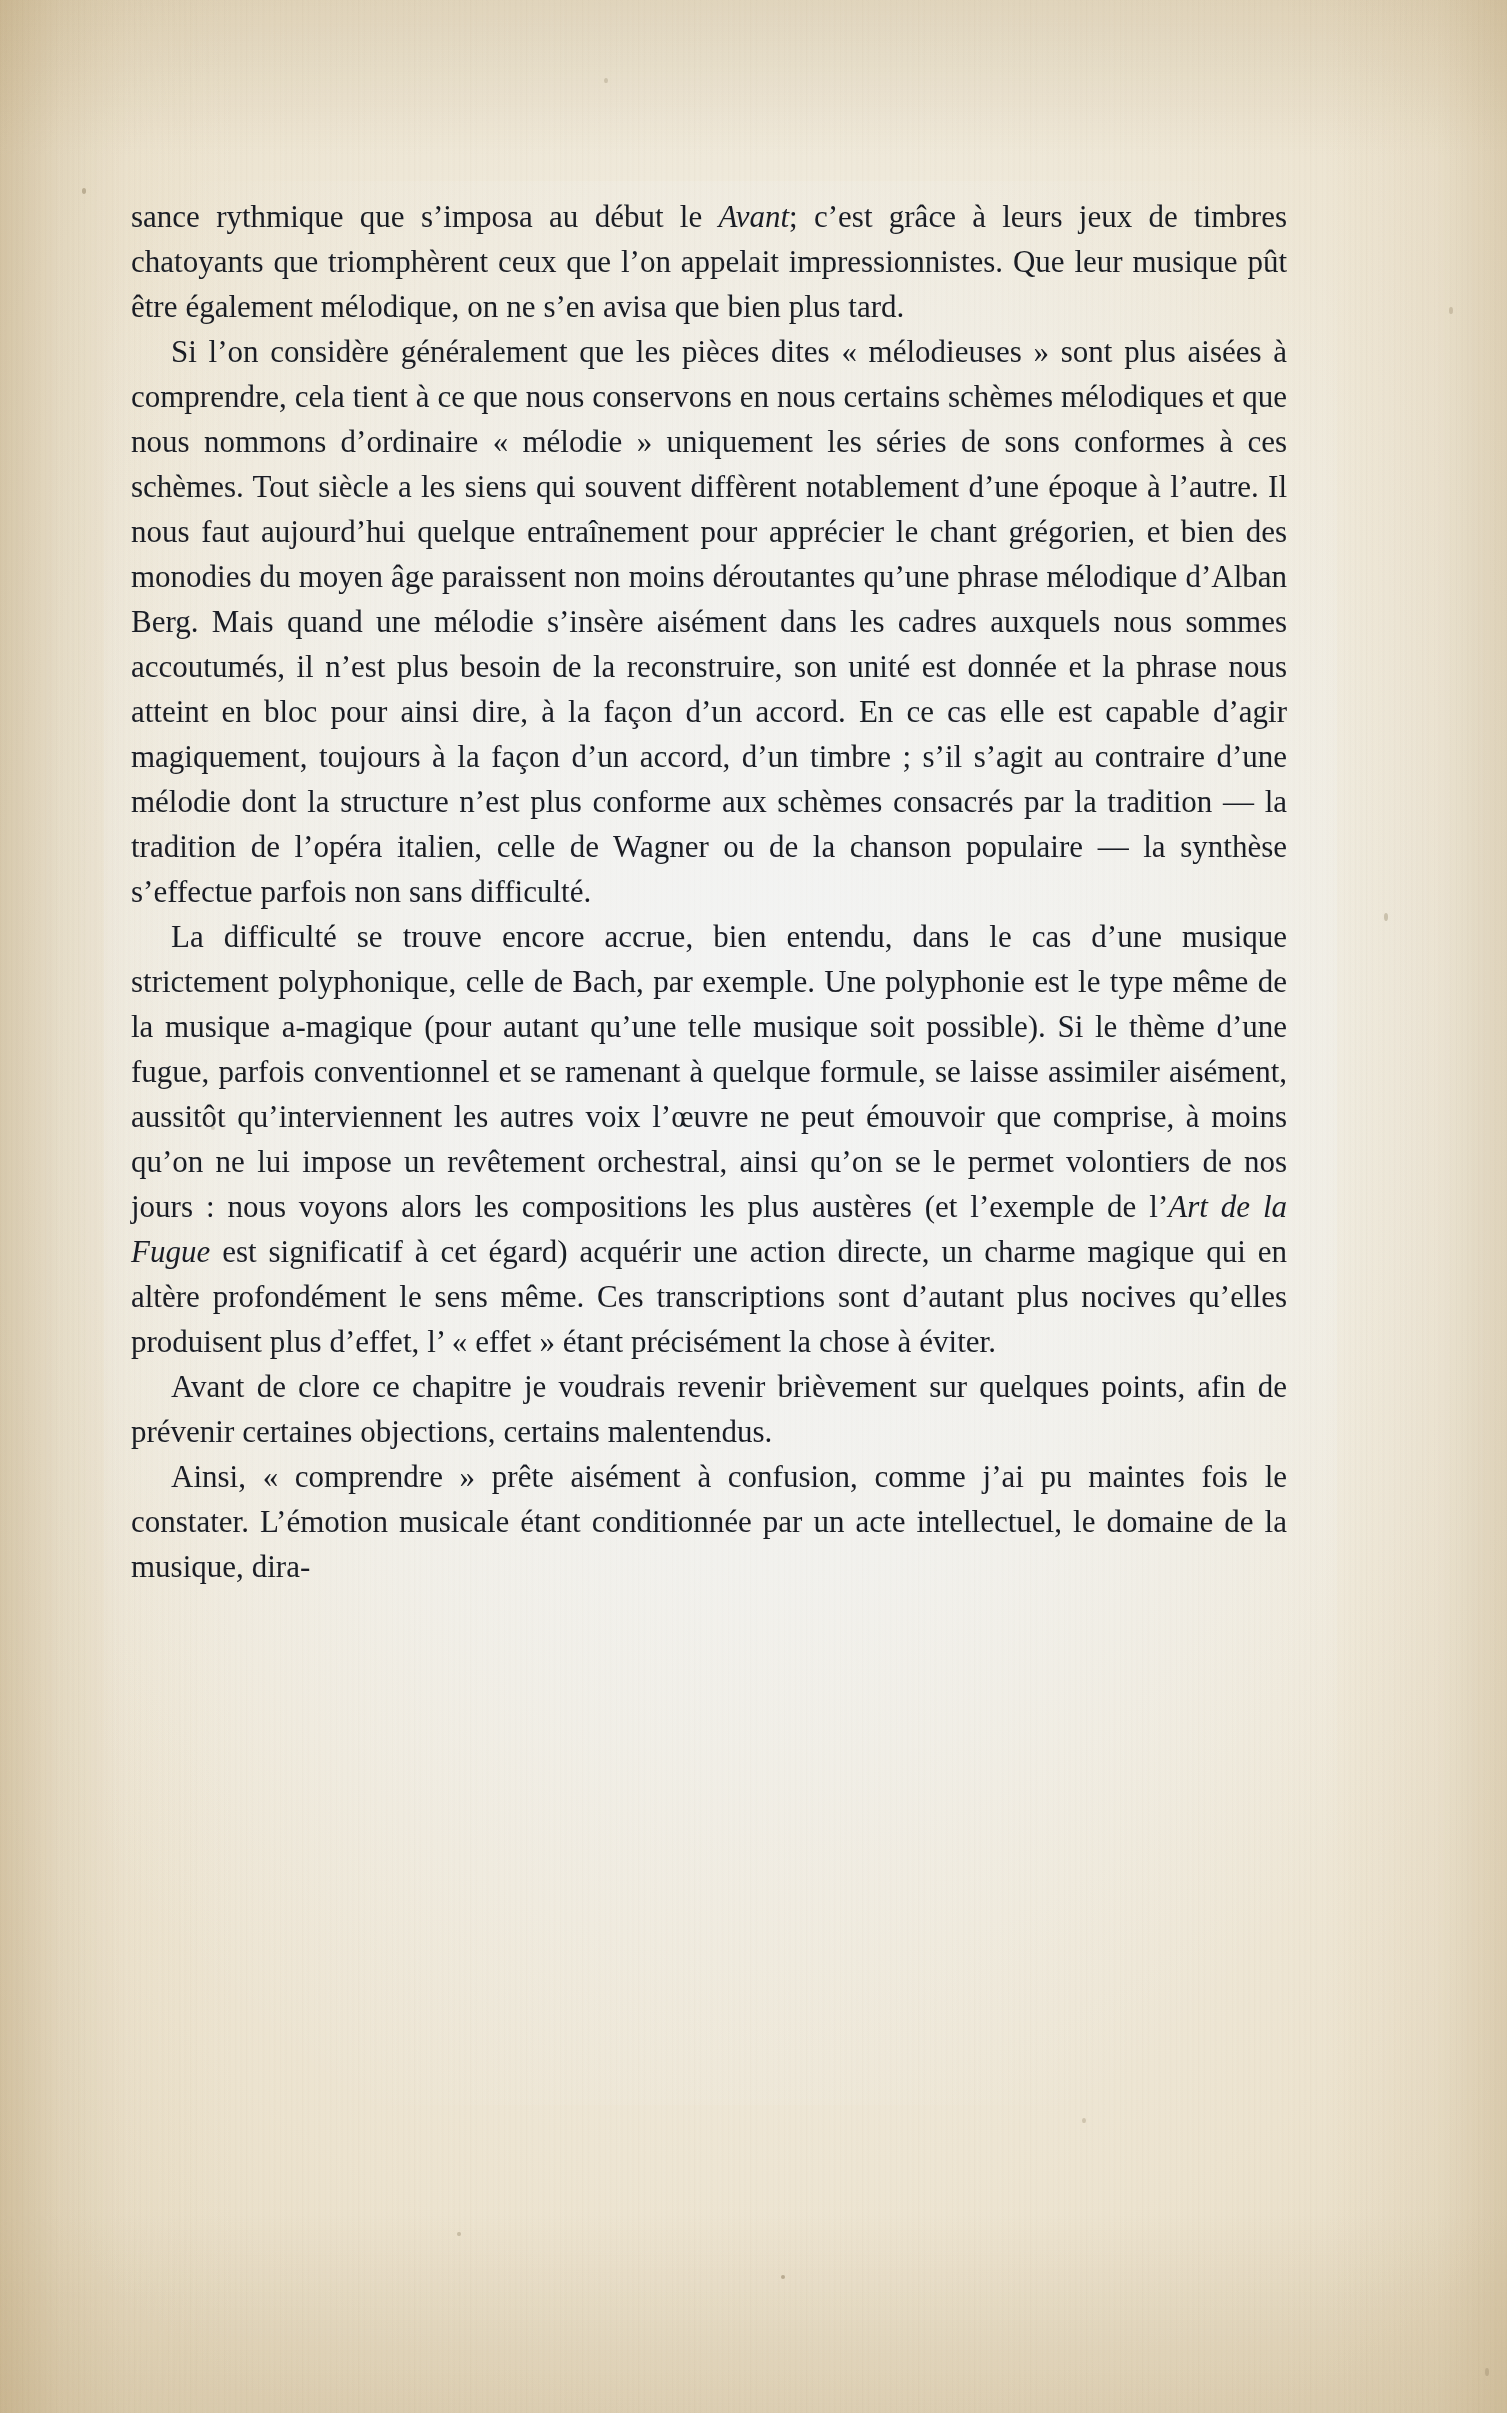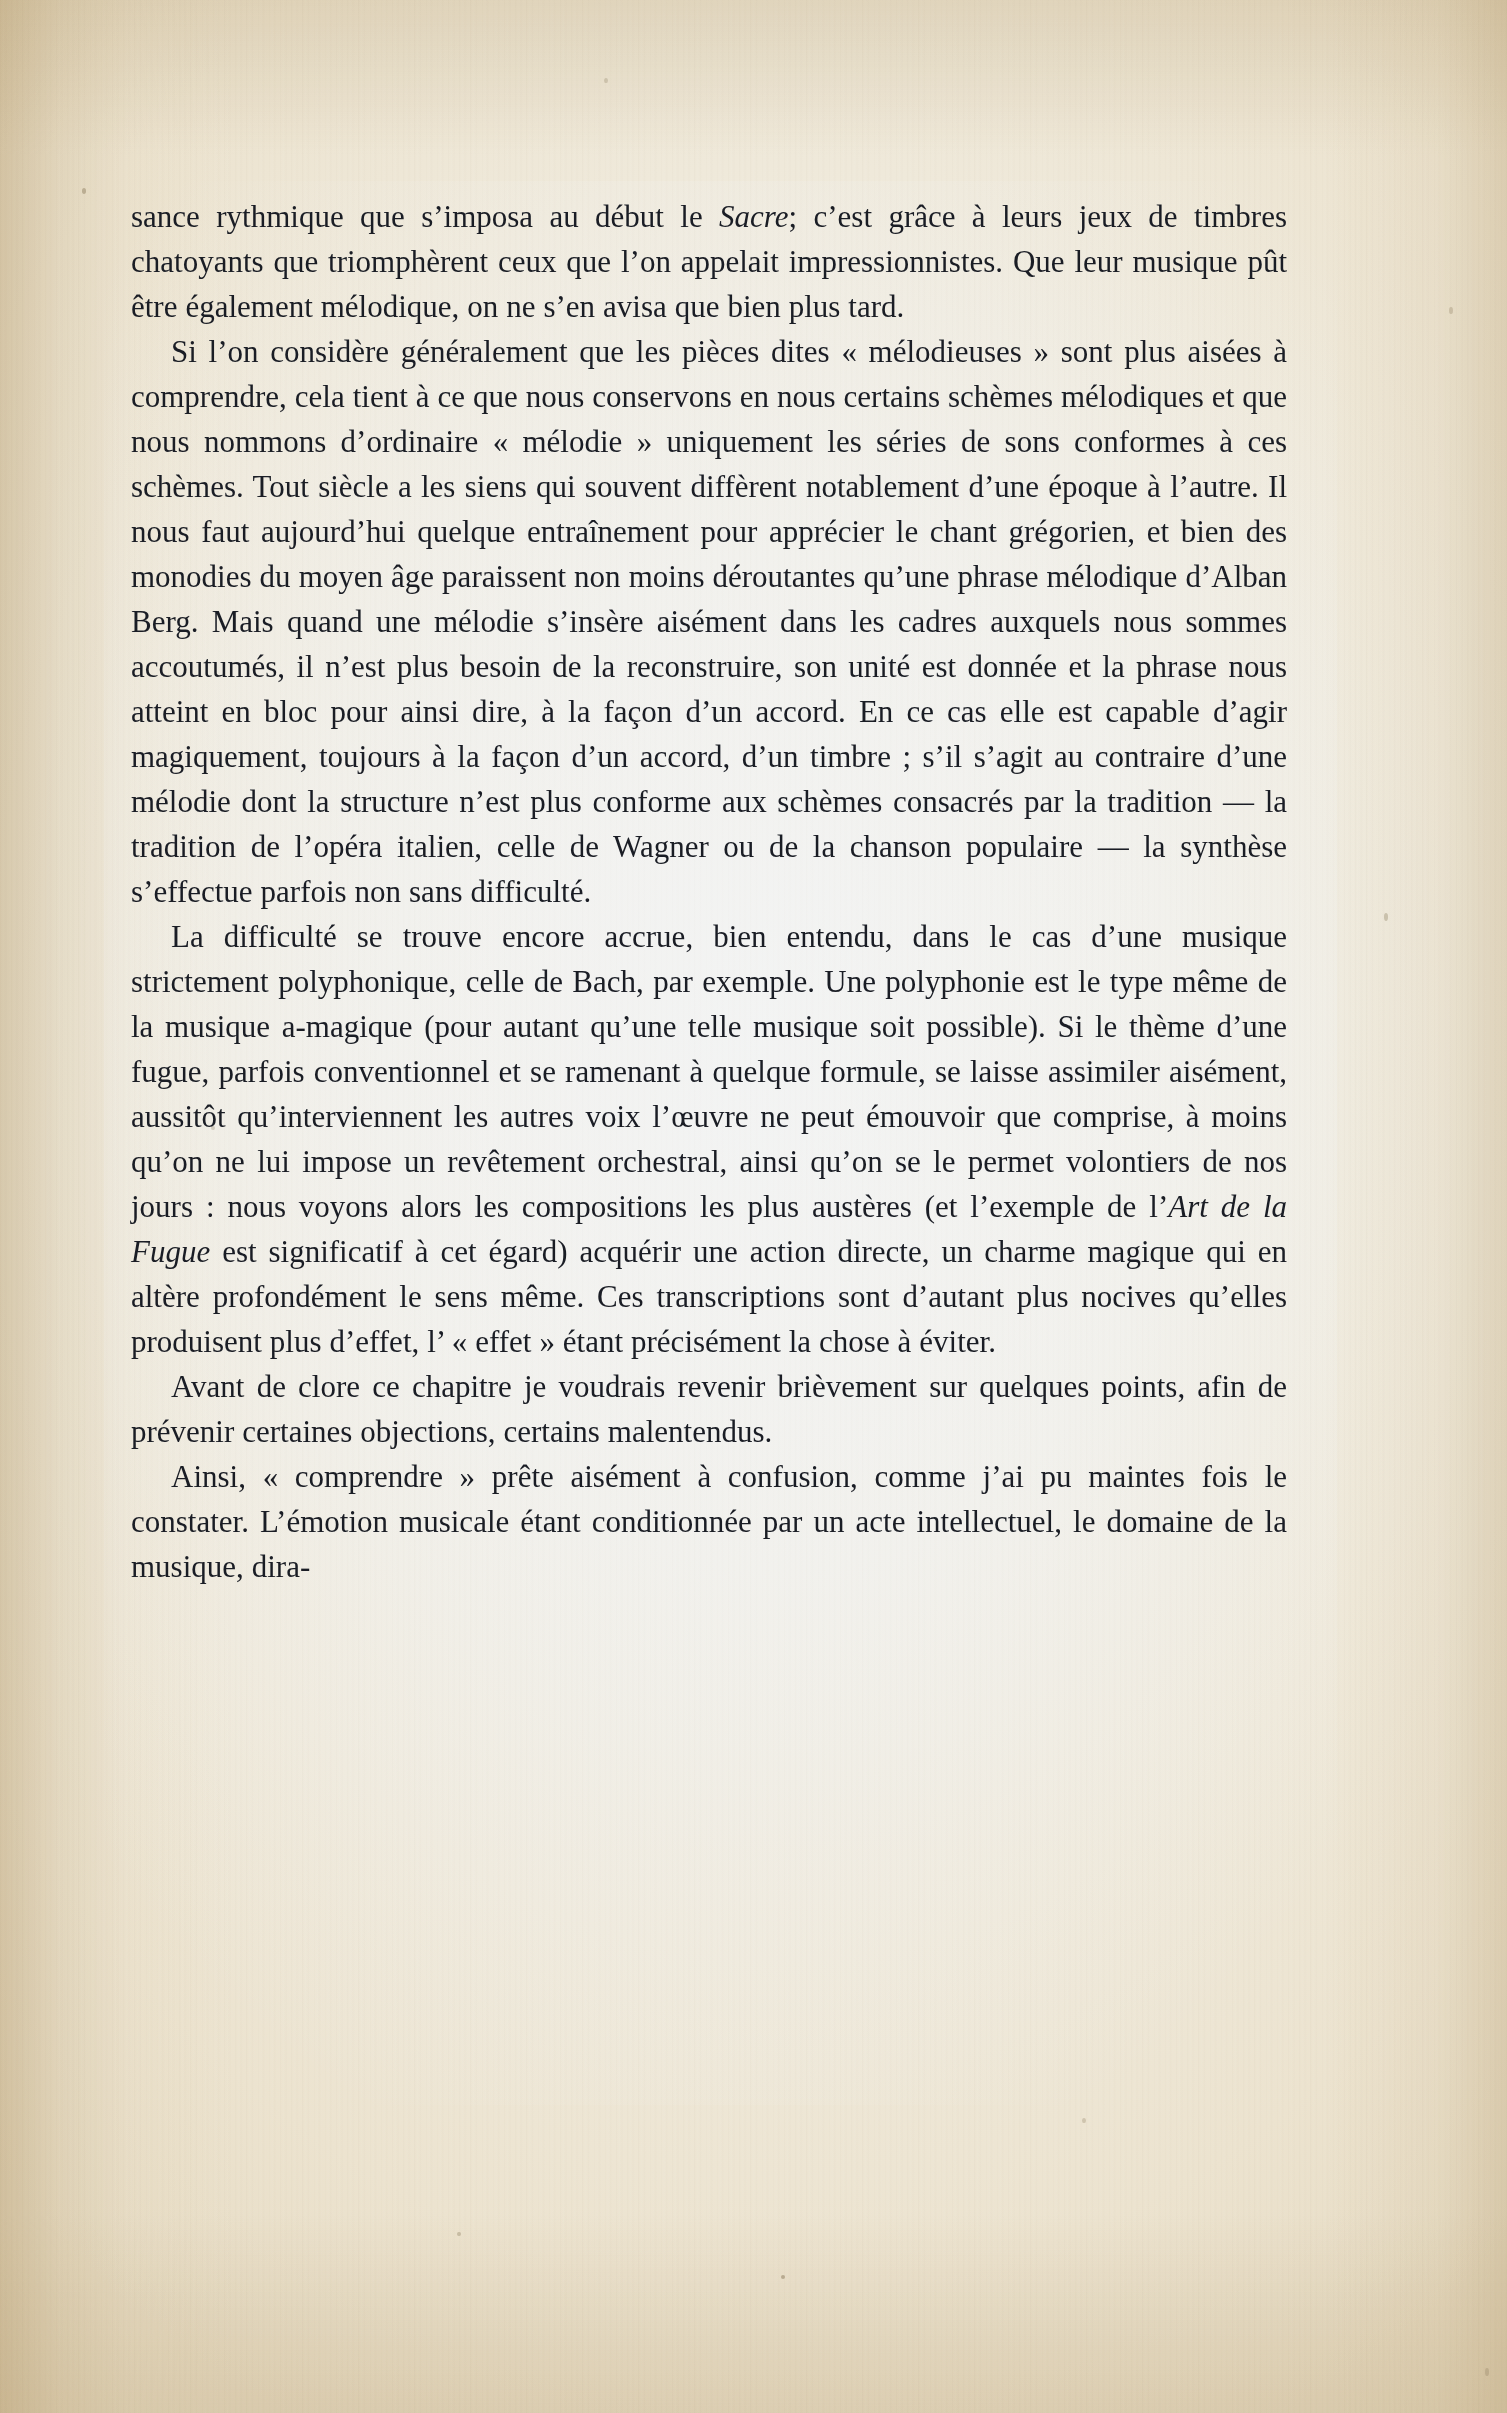--- a/index.html
+++ b/index.html
@@ -161,21 +161,21 @@
   <div class="speck" style="left:1082px;top:2118px; width:3.5px;  height:5.2px;  opacity:.3;"></div>
   <div class="speck" style="left:457px; top:2232px; width:3.5px;  height:4.3px;  opacity:.35;"></div>
   <div class="speck" style="left:1485px;top:2368px; width:3.5px;  height:7.8px;  opacity:.3;"></div>
   <div class="speck" style="left:604px;  top:78px;  width:3.5px;  height:5.2px;  opacity:.28;"></div>
   <div class="speck" style="left:211px; top:1126px; width:3.5px;  height:4.3px;  opacity:.28;"></div>
   <div class="speck" style="left:966px;top:1026px; width:3.5px;  height:4.3px;  opacity:.3;"></div>
 
   <div id="content">
 
 
-    <p class="para">sance rythmique que s’imposa au début le <span class="it">Sacre</span><span>; c’est grâce à leurs jeux de timbres chatoyants que triomphèrent ceux que l’on appelait impressionnistes. Que leur musique pût être également mélodique, on ne s’en avisa que bien plus tard.</span></p>
+    <p class="para">sance rythmique que s’imposa au début le <span class="it">Avant</span><span>; c’est grâce à leurs jeux de timbres chatoyants que triomphèrent ceux que l’on appelait impressionnistes. Que leur musique pût être également mélodique, on ne s’en avisa que bien plus tard.</span></p>
 
     <p class="para indent">Si l’on considère généralement que les pièces dites « mélodieuses » sont plus aisées à comprendre, cela tient à ce que nous conservons en nous certains schèmes mélodiques et que nous nommons d’ordinaire « mélodie » uniquement les séries de sons conformes à ces schèmes. Tout siècle a les siens qui souvent diffèrent notablement d’une époque à l’autre. Il nous faut aujourd’hui quelque entraînement pour apprécier le chant grégorien, et bien des monodies du moyen âge paraissent non moins déroutantes qu’une phrase mélodique d’Alban Berg. Mais quand une mélodie s’insère aisément dans les cadres auxquels nous sommes accoutumés, il n’est plus besoin de la reconstruire, son unité est donnée et la phrase nous atteint en bloc pour ainsi dire, à la façon d’un accord. En ce cas elle est capable d’agir magiquement, toujours à la façon d’un accord, d’un timbre ; s’il s’agit au contraire d’une mélodie dont la structure n’est plus conforme aux schèmes consacrés par la tradition — la tradition de l’opéra italien, celle de Wagner ou de la chanson populaire — la synthèse s’effectue parfois non sans difficulté.</p>
 
     <p class="para indent"><span>La difficulté se trouve encore accrue, bien entendu, dans le cas d’une musique strictement polyphonique, celle de Bach, par exemple. Une polyphonie est le type même de la musique a-magique (pour autant qu’une telle musique soit possible). Si le thème d’une fugue, parfois conventionnel et se ramenant à quelque formule, se laisse assimiler aisément, aussitôt qu’interviennent les autres voix l’œuvre ne peut émouvoir que comprise, à moins qu’on ne lui impose un revêtement orchestral, ainsi qu’on se le permet volontiers de nos jours : nous voyons alors les compositions les plus austères (et l’exemple de l’</span><span class="it">Art de la Fugue</span><span> est significatif à cet égard) acquérir une action directe, un charme magique qui en altère profondément le sens même. Ces transcriptions sont d’autant plus nocives qu’elles produisent plus d’effet, l’ « effet » étant précisément la chose à éviter.</span></p>
 
 
     <p class="para indent gap-before">Avant de clore ce chapitre je voudrais revenir brièvement sur quelques points, afin de prévenir certaines objections, certains malentendus.</p>
 
     <p class="para indent">Ainsi, « comprendre » prête aisément à confusion, comme j’ai pu maintes fois le constater. L’émotion musicale étant conditionnée par un acte intellectuel, le domaine de la musique, dira-</p>
 

